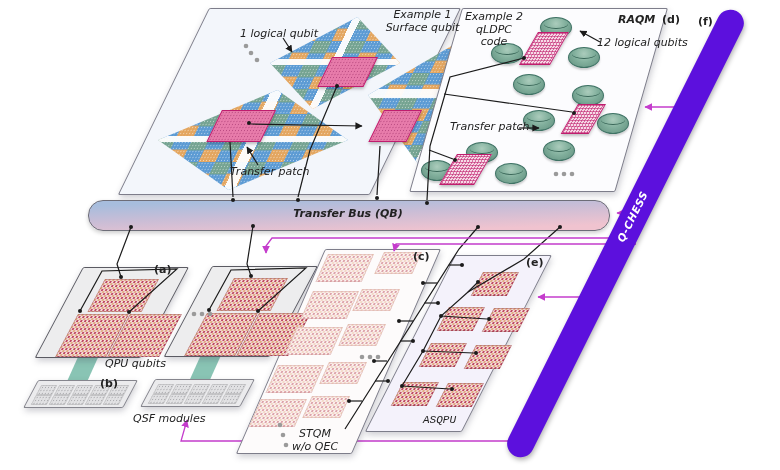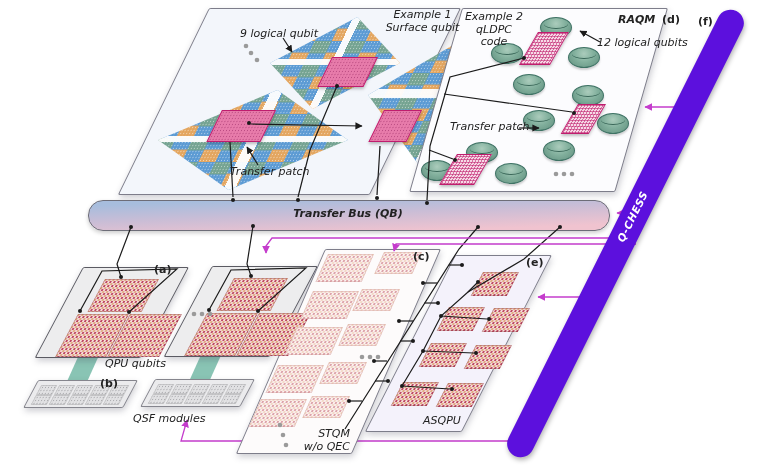--- a/index.html
+++ b/index.html
@@ -329,32 +329,32 @@
   <div>Example 1</div>
     <div>Surface qubit</div>
 </div>
 <div class="lbl it s9 ctr" style="left:462px;top:11px;width:64px;">
   <div>Example 2</div>
     <div>qLDPC code</div>
 </div>
 <div class="lbl it s11" style="left:618px;top:13px;font-weight:bold;">RAQM</div>
 <div class="lbl tag" style="left:662px;top:13px;">(d)</div>
 <div class="lbl tag" style="left:698px;top:15px;">(f)</div>
-<div class="lbl it s9" style="left:240px;top:27px;">9 logical qubit</div>
+<div class="lbl it s9" style="left:240px;top:27px;">1 logical qubit</div>
 <div class="lbl it s9" style="left:597px;top:36px;">12 logical qubits</div>
 <div class="lbl it s9" style="left:230px;top:165px;">Transfer patch</div>
 <div class="lbl it s9" style="left:450px;top:120px;">Transfer patch</div>
 <div class="lbl it buslbl">Transfer Bus (QB)</div>
 <div class="lbl tag" style="left:154px;top:263px;">(a)</div>
 <div class="lbl tag" style="left:100px;top:377px;">(b)</div>
 <div class="lbl tag" style="left:413px;top:250px;">(c)</div>
 <div class="lbl tag" style="left:526px;top:256px;">(e)</div>
 <div class="lbl it s11" style="left:105px;top:357px;">QPU qubits</div>
 <div class="lbl it s11" style="left:85px;top:412px;margin-left:48px;">QSF modules</div>
-<div class="lbl it s11 ctr" style="left:280px;top:428px;width:70px;text-align:right;">
+<div class="lbl it s11 ctr" style="left:280px;top:428px;width:70px;">
   <div>STQM</div>
     <div>w/o QEC</div>
 </div>
-<div class="lbl it s11" style="left:423px;top:414px;">ASQPU</div>
+<div class="lbl it s11" style="left:423px;top:414px;font-family:Liberation Mono, monospace;">ASQPU</div>
 
 <div class="qchess">
   <span class="qchess-label">Q-CHESS</span>
 </div>
 
 </body></html>

